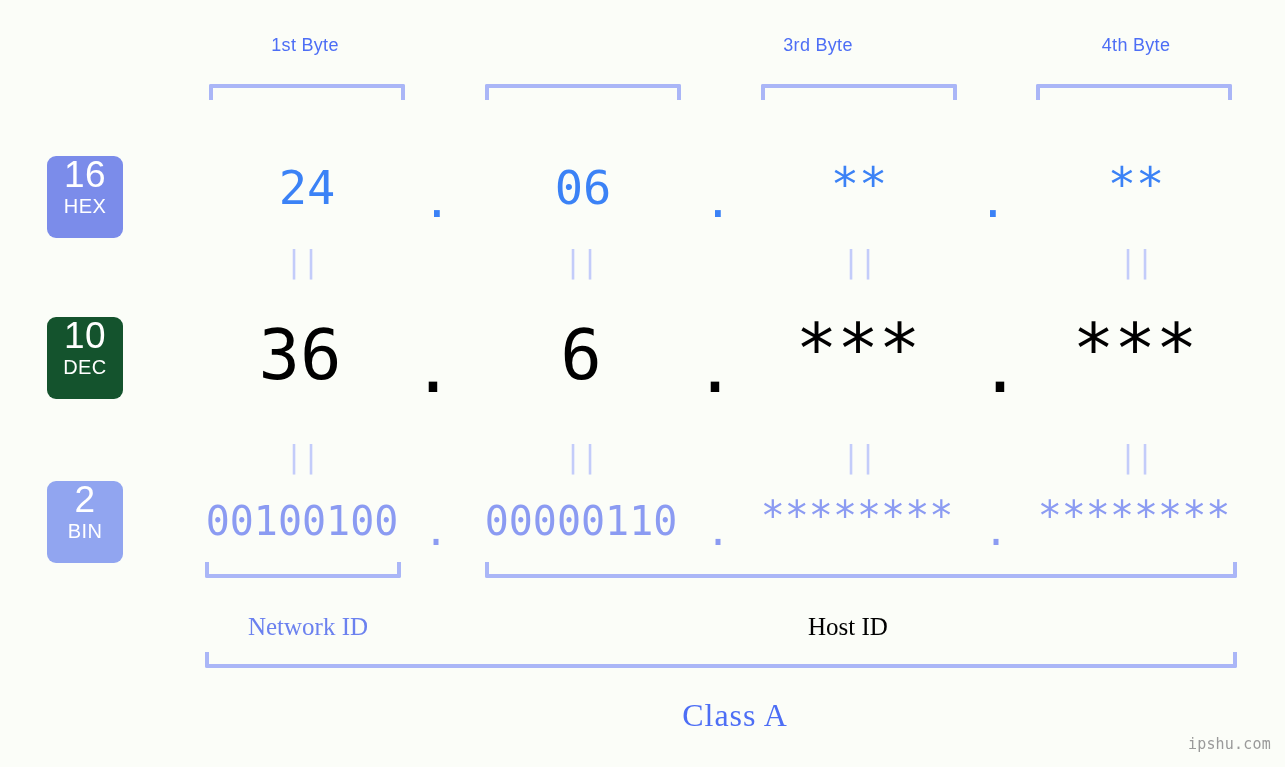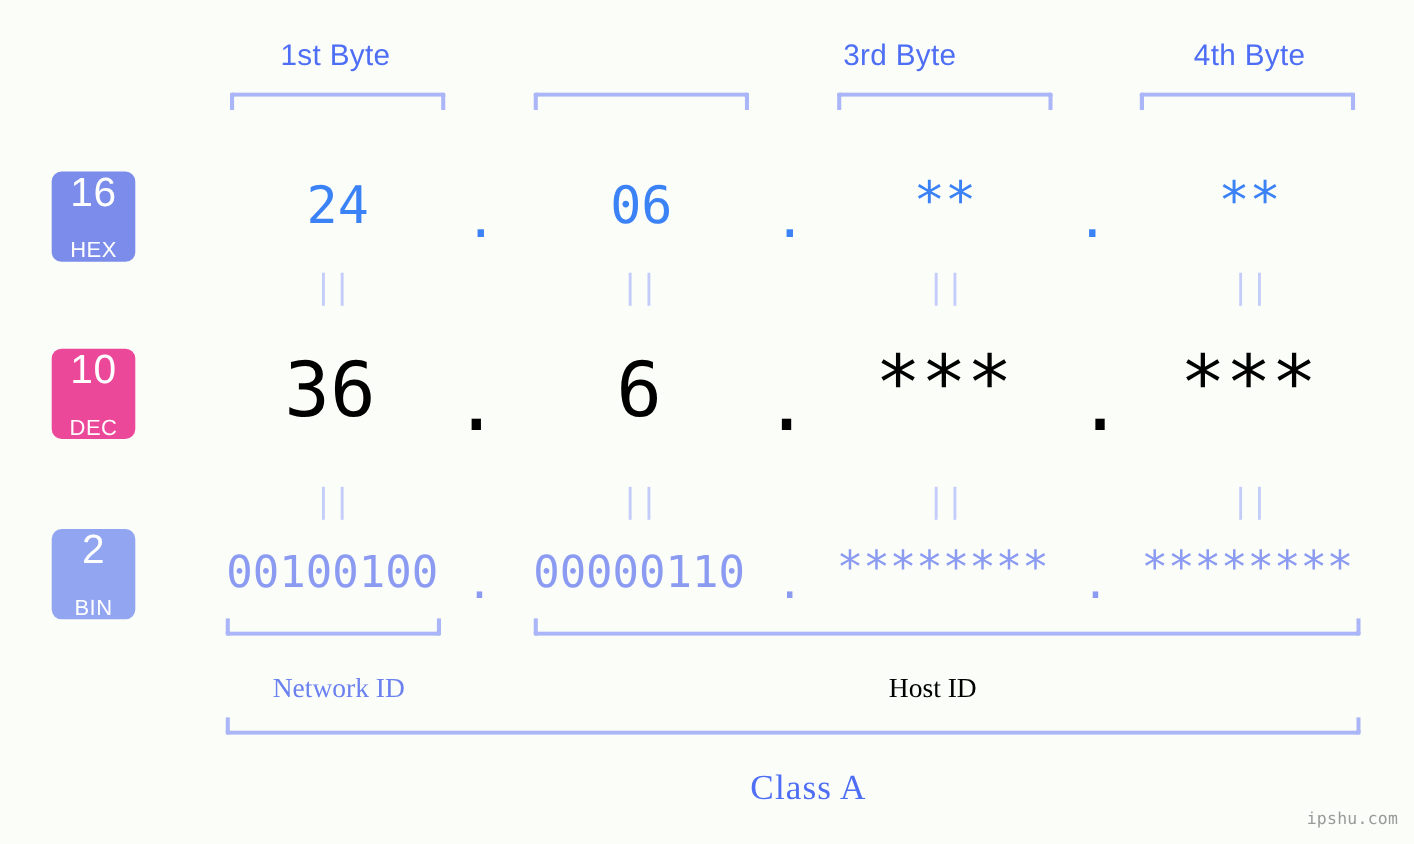--- a/index.html
+++ b/index.html
@@ -19,21 +19,21 @@
   .stage {
     position: absolute;
     inset: 0;
   }
 
   
   .byte-head {
     position: absolute;
     text-align: center;
     color: #4d6ef5;
-    font-size: 27px;
+    font-size: 18px;
     font-family: "Liberation Sans", sans-serif;
     letter-spacing: .3px;
     white-space: nowrap;
   }
 
   
   .bracket-down {
     position: absolute;
     border-top: 4px solid #aab6f7;
     border-left: 4px solid #aab6f7;
@@ -56,21 +56,21 @@
   
   .badge {
     position: absolute;
     width: 76px;
     height: 82px;
     border-radius: 9px;
     color: #ffffff;
     display: flex;
     flex-direction: column;
     align-items: center;
-    justify-content: space-between;
+    justify-content: flex-start;
     line-height: 1;
   }
   .badge .num {
     font-size: 37px;
     font-weight: 400;
     letter-spacing: .5px;
   }
   .badge .nm {
     font-size: 20px;
     font-weight: 400;
@@ -162,21 +162,21 @@
 
   <div class="bracket-down" style="left:209px; top:84px; width:196px;"></div>
   <div class="bracket-down" style="left:485px; top:84px; width:196px;"></div>
   <div class="bracket-down" style="left:761px; top:84px; width:196px;"></div>
   <div class="bracket-down" style="left:1036px; top:84px; width:196px;"></div>
 
   <div class="badge" style="left:47px; top:156px; background:#7b8cea;">
     <span class="num">16</span>
     <span class="nm">HEX</span>
   </div>
-  <div class="badge" style="left:47px; top:317px; background:#ec4899;">
+  <div class="badge" style="left:47px; top:317px; background:#14532d;">
     <span class="num">10</span>
     <span class="nm">DEC</span>
   </div>
   <div class="badge" style="left:47px; top:481px; background:#91a5f0;">
     <span class="num">2</span>
     <span class="nm">BIN</span>
   </div>
 
   <div class="row row-hex" style="top:187px;">
     <div class="cell" style="left:207px; width:200px;">24</div>

